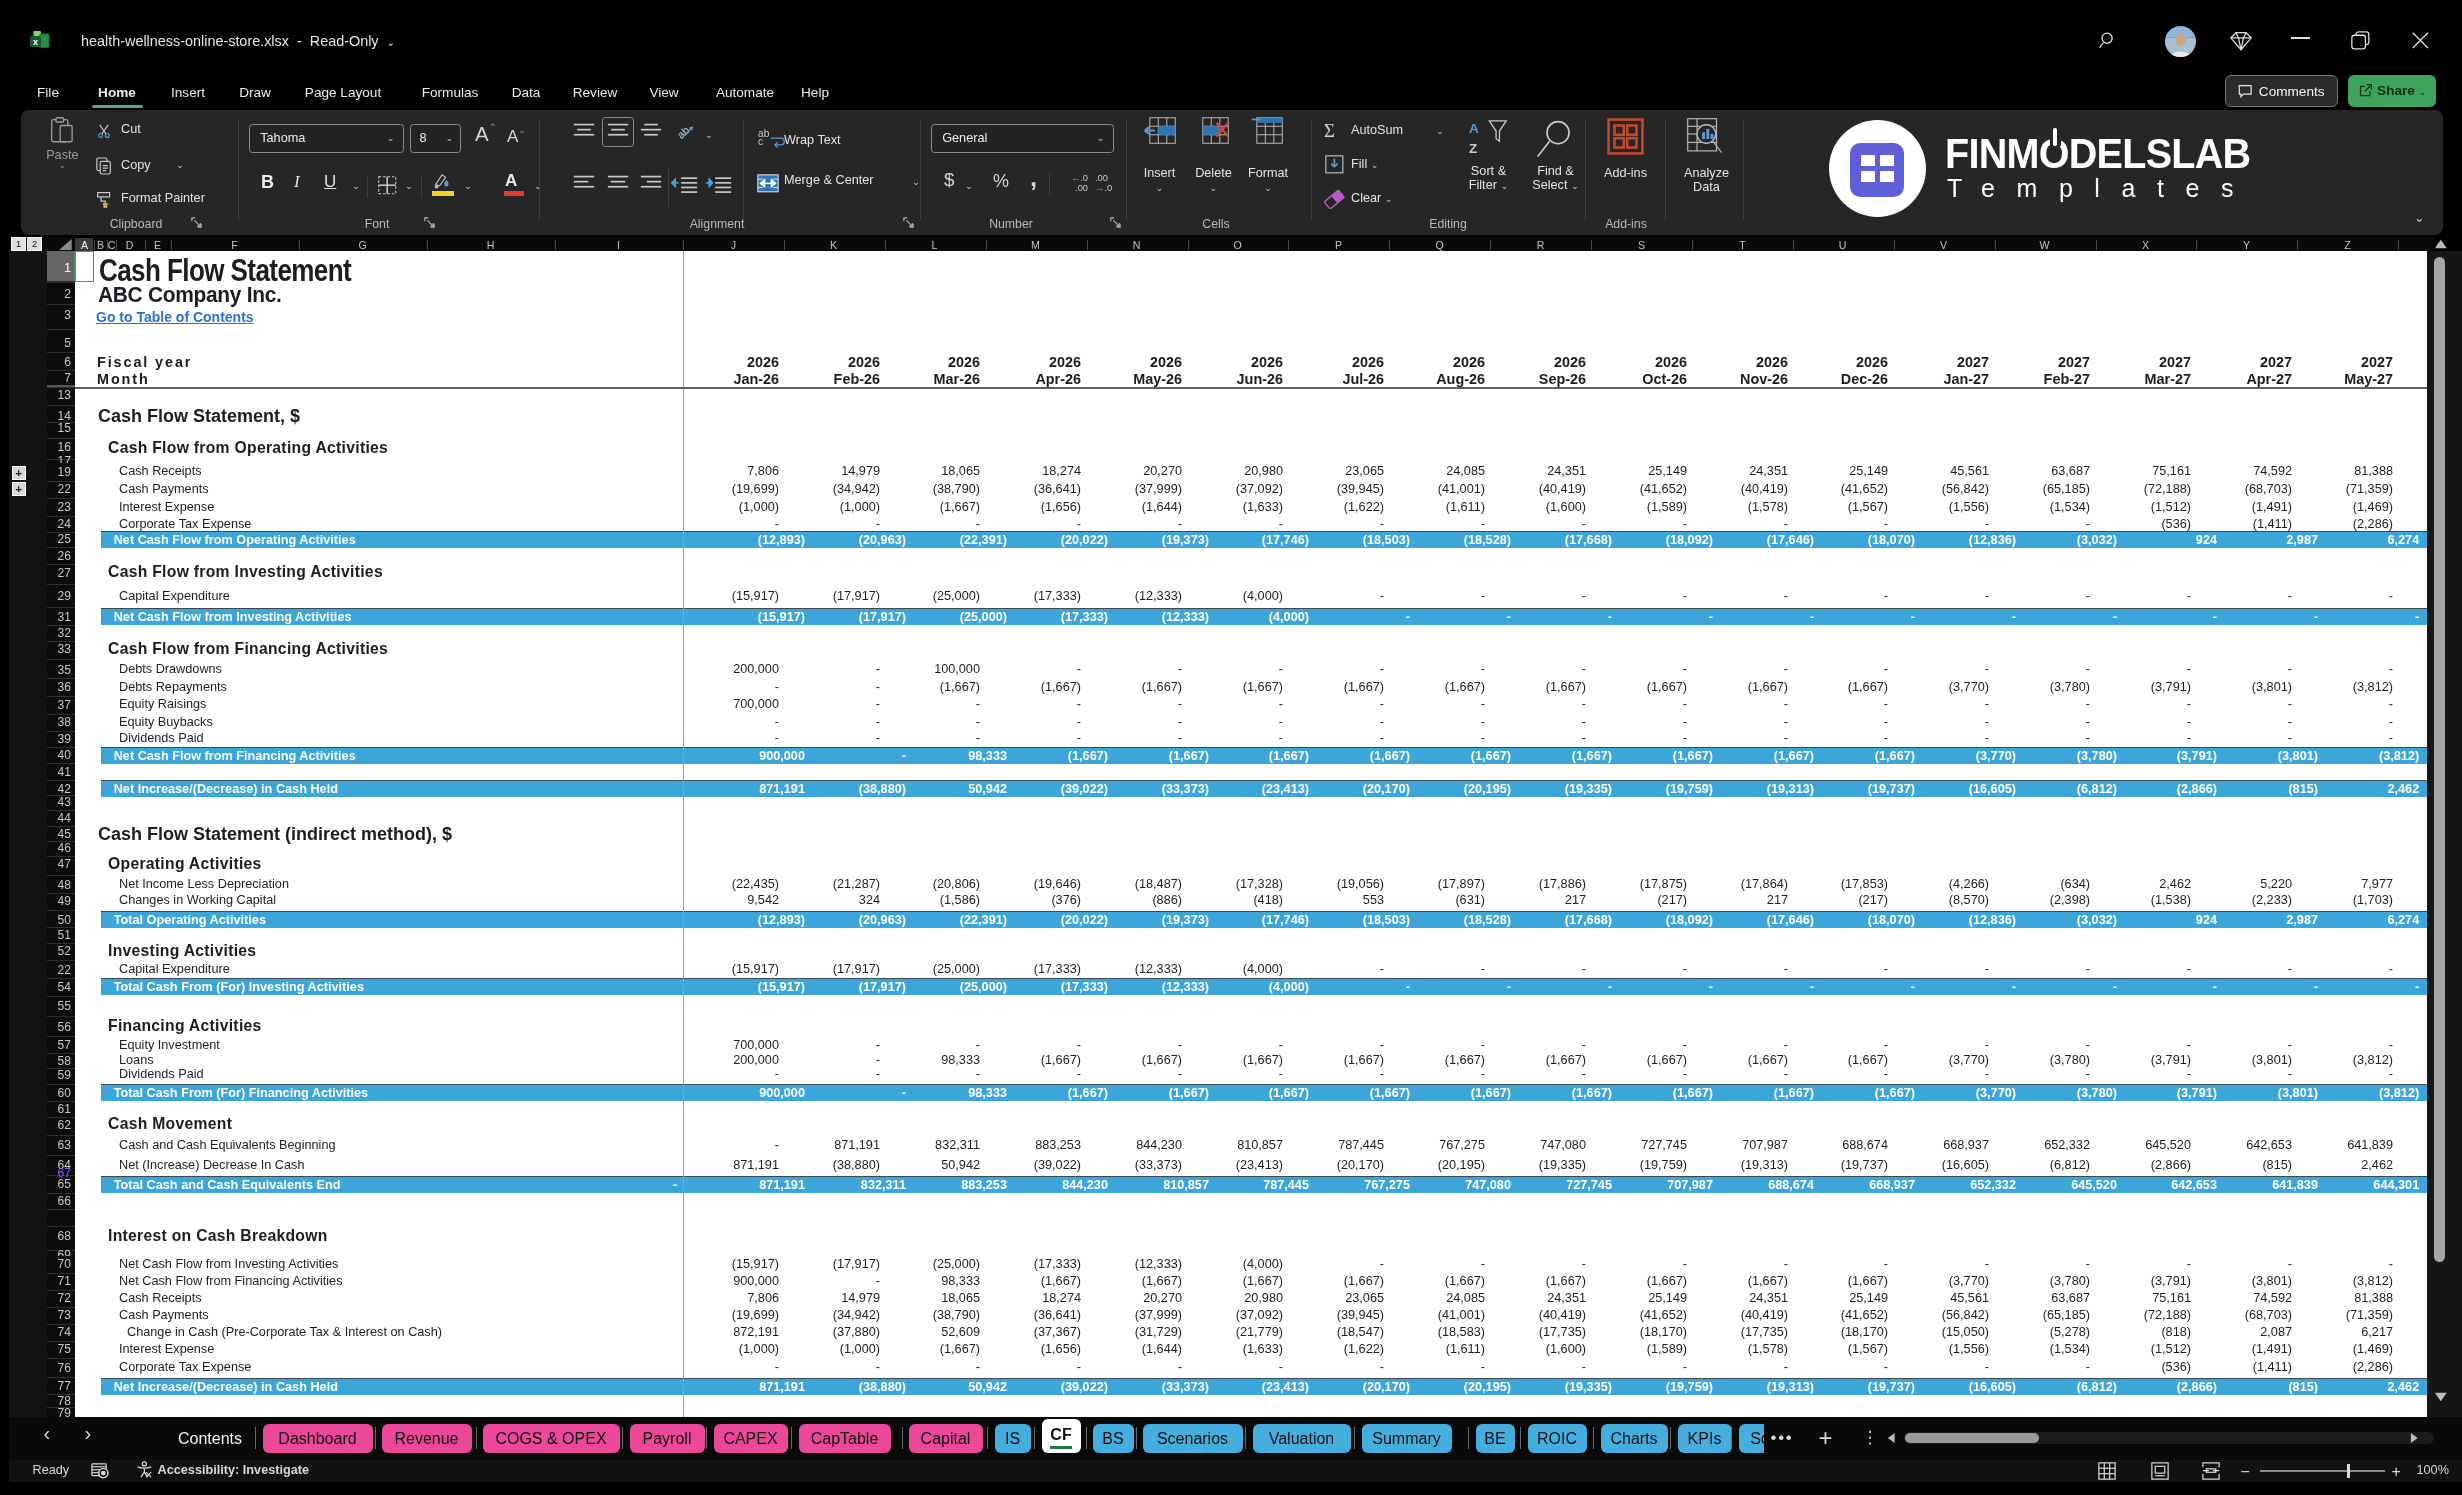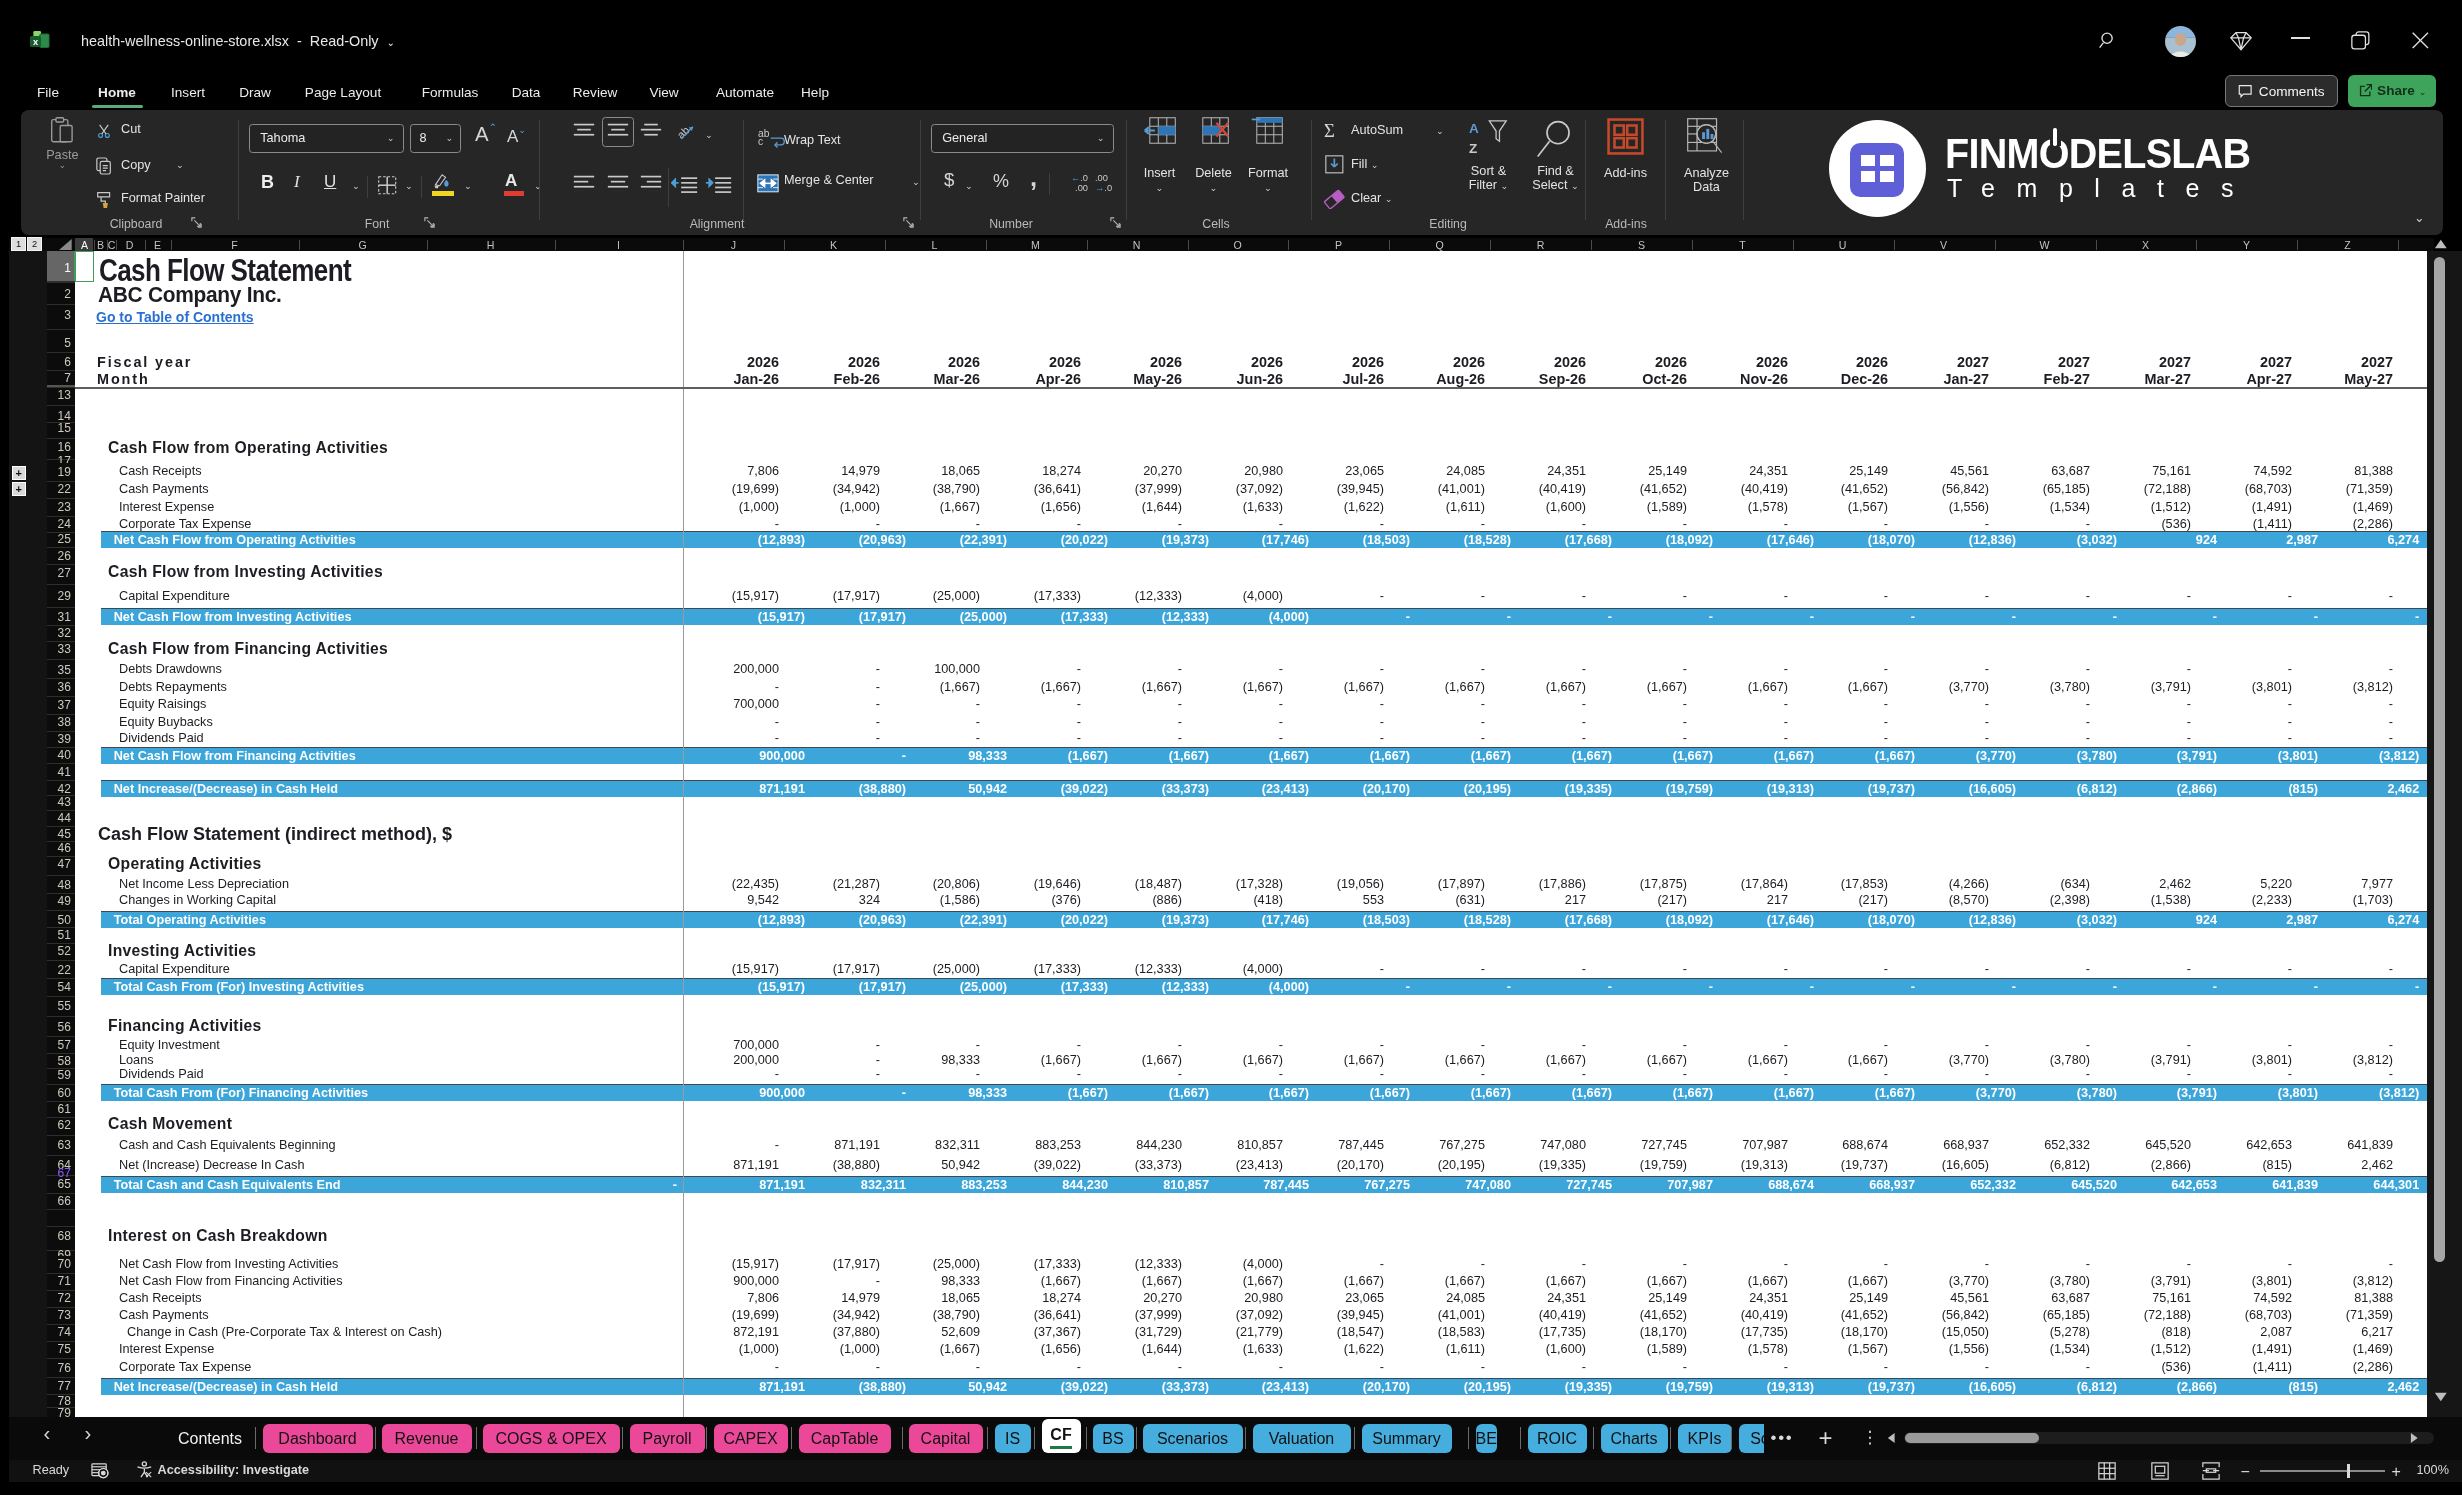--- a/index.html
+++ b/index.html
@@ -1007,20 +1007,23 @@
         <div class="num" style="right:841px;transform:translateX(0)">Sep-26</div>
         <div class="num" style="right:740px;transform:translateX(0)">Oct-26</div>
         <div class="num" style="right:639px;transform:translateX(0)">Nov-26</div>
         <div class="num" style="right:539px;transform:translateX(0)">Dec-26</div>
         <div class="num" style="right:438px;transform:translateX(0)">Jan-27</div>
         <div class="num" style="right:337px;transform:translateX(0)">Feb-27</div>
         <div class="num" style="right:236px;transform:translateX(0)">Mar-27</div>
         <div class="num" style="right:135px;transform:translateX(0)">Apr-27</div>
         <div class="num" style="right:34px;transform:translateX(0)">May-27</div>
       </div>
+      <div class="row" style="top:154px;height:22px;line-height:22px">
+        <div class="lbl" style="left:23px;font-weight:bold;font-size:18px;">Cash Flow Statement, $</div>
+      </div>
       <div class="row" style="top:188px;height:18.7px;line-height:18.7px">
         <div class="lbl" style="left:33px;font-weight:bold;font-size:15.7px;letter-spacing:0.3px;">Cash Flow from Operating Activities</div>
       </div>
       <div class="row" style="top:212px;height:17px;line-height:17px">
         <div class="lbl" style="left:44px;">Cash Receipts</div>
         <div class="num" style="right:1648px;transform:translateX(0)">7,806</div>
         <div class="num" style="right:1547px;transform:translateX(0)">14,979</div>
         <div class="num" style="right:1447px;transform:translateX(0)">18,065</div>
         <div class="num" style="right:1346px;transform:translateX(0)">18,274</div>
         <div class="num" style="right:1245px;transform:translateX(0)">20,270</div>
@@ -1754,21 +1757,21 @@
       <div class="tab" style="left:1033px;top:1.7px;height:34px;background:#fff;width:39px;font-weight:bold;line-height:32px">CF<div style="position:absolute;left:8.5px;bottom:4.2px;width:22px;height:2.5px;background:#1e7a45"></div></div>
       <div class="tsep" style="left:1025px"></div>
       <div class="tab btab" style="left:1084px;width:41px">BS</div>
       <div class="tsep" style="left:1077px"></div>
       <div class="tab btab" style="left:1134px;width:100px">Scenarios</div>
       <div class="tsep" style="left:1127px"></div>
       <div class="tab btab" style="left:1244px;width:98px">Valuation</div>
       <div class="tsep" style="left:1236px"></div>
       <div class="tab btab" style="left:1353px;width:90px">Summary</div>
       <div class="tsep" style="left:1345px"></div>
-      <div class="tab btab" style="left:1467px;width:21px">BE</div>
+      <div class="tab btab" style="left:1467px;width:39px">BE</div>
       <div class="tsep" style="left:1459px"></div>
       <div class="tab btab" style="left:1519px;width:59px">ROIC</div>
       <div class="tsep" style="left:1511px"></div>
       <div class="tab btab" style="left:1592px;width:67px">Charts</div>
       <div class="tsep" style="left:1584px"></div>
       <div class="tab btab" style="left:1669px;width:54px">KPIs</div>
       <div class="tsep" style="left:1661px"></div>
       <div class="tab btab" style="left:1730px;width:42px">Sc</div>
       <div class="tsep" style="left:1722px"></div>
       <div style="position:absolute;left:1755px;top:0;width:110px;height:43px;background:#0a0a0a"></div>

